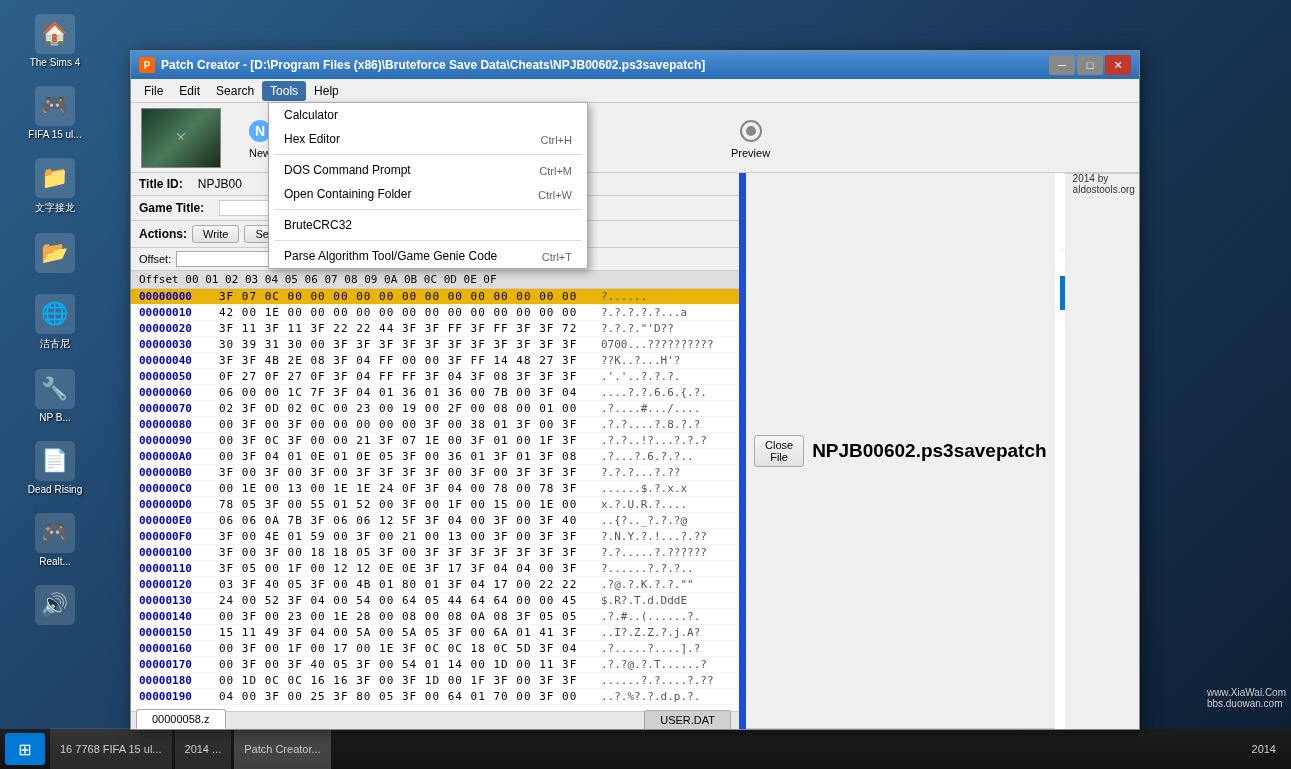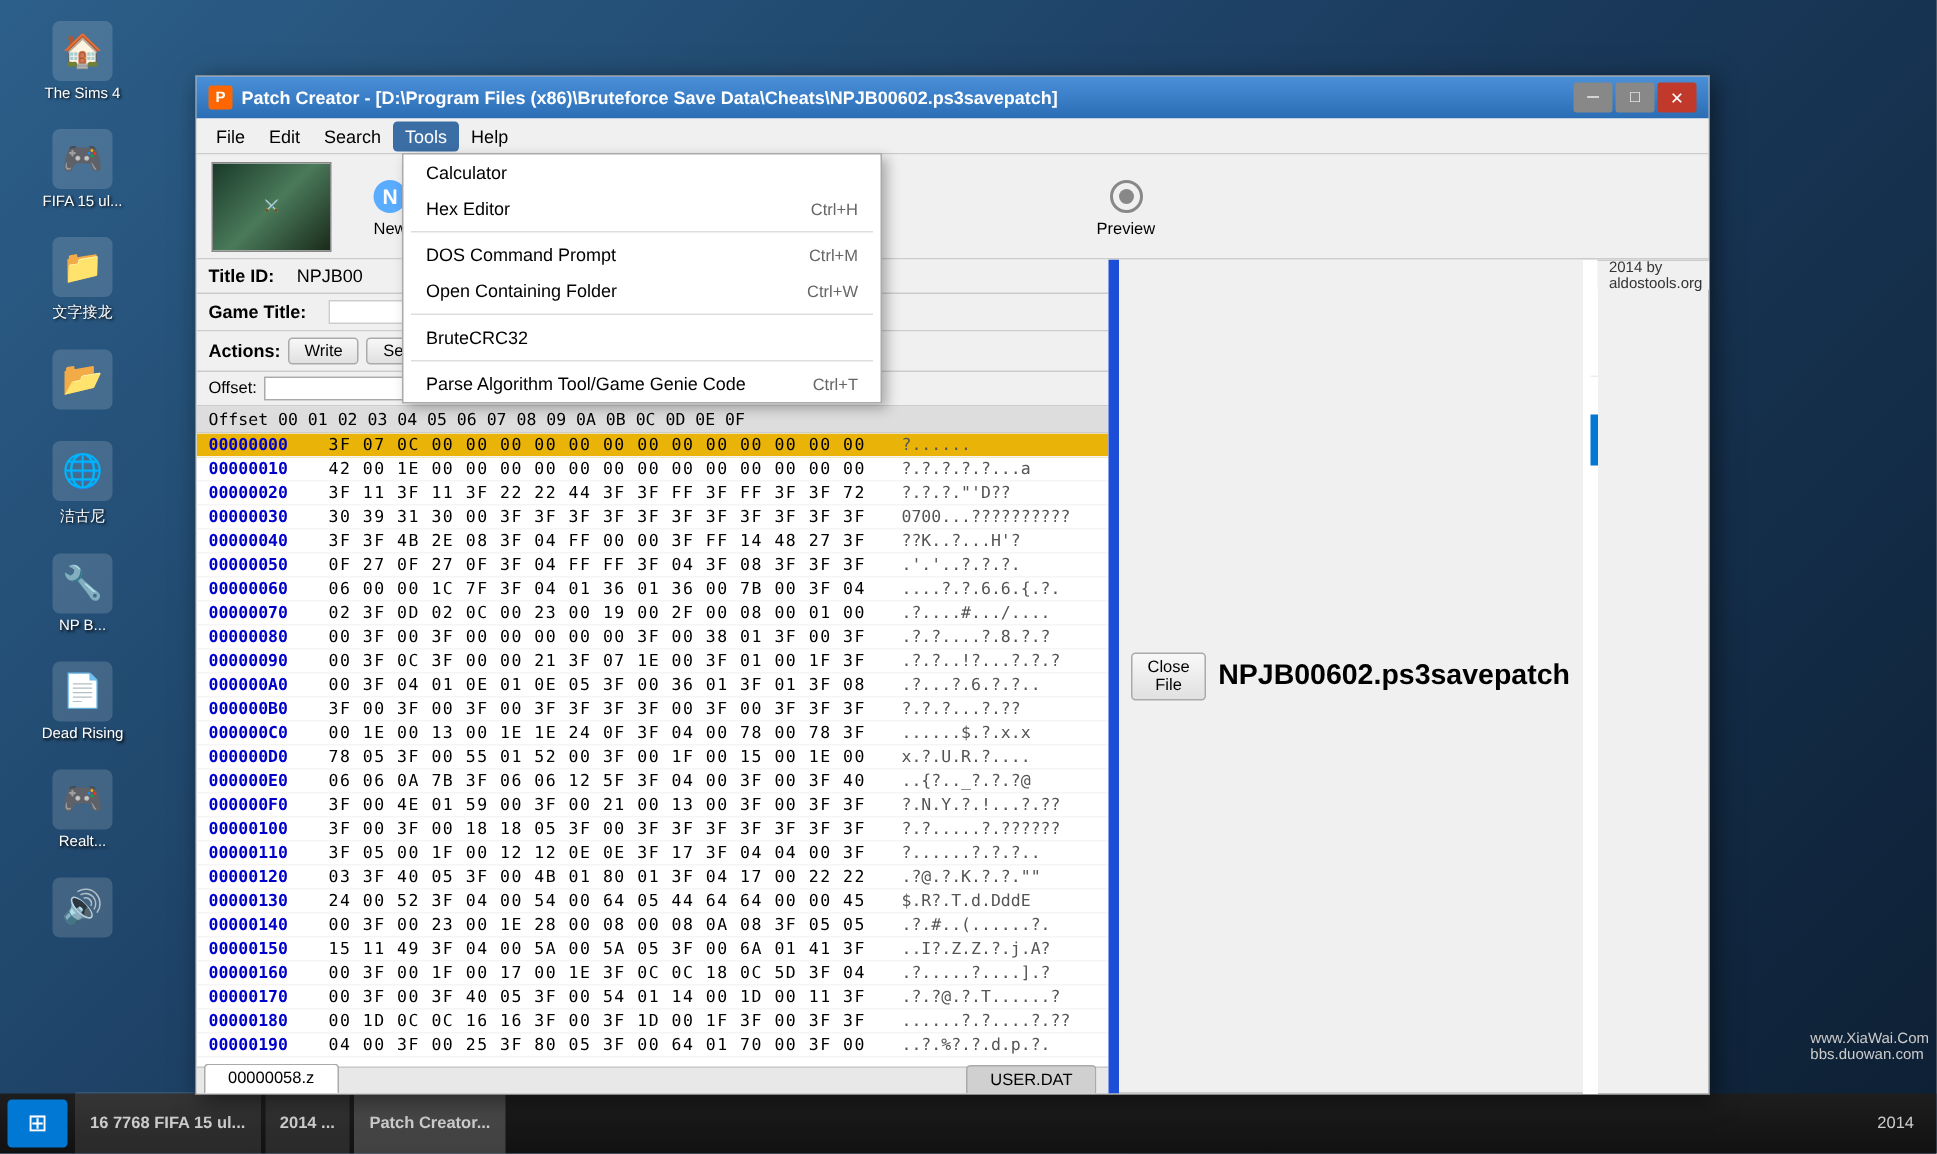--- a/index.html
+++ b/index.html
@@ -56,21 +56,20 @@
       height: 43px;
       padding: 0 10px;
       background: rgba(255,255,255,0.1);
       border-radius: 1px;
       display: flex;
       align-items: center;
       color: #ccc;
       font-size: 11px;
       cursor: pointer;
       white-space: nowrap;
-      font-weight: bold;
     }
     .taskbar-item.active { background: rgba(255,255,255,0.2); }
     .taskbar-clock {
       color: #ccc;
       font-size: 11px;
       text-align: right;
       padding-right: 10px;
     }
 
     

